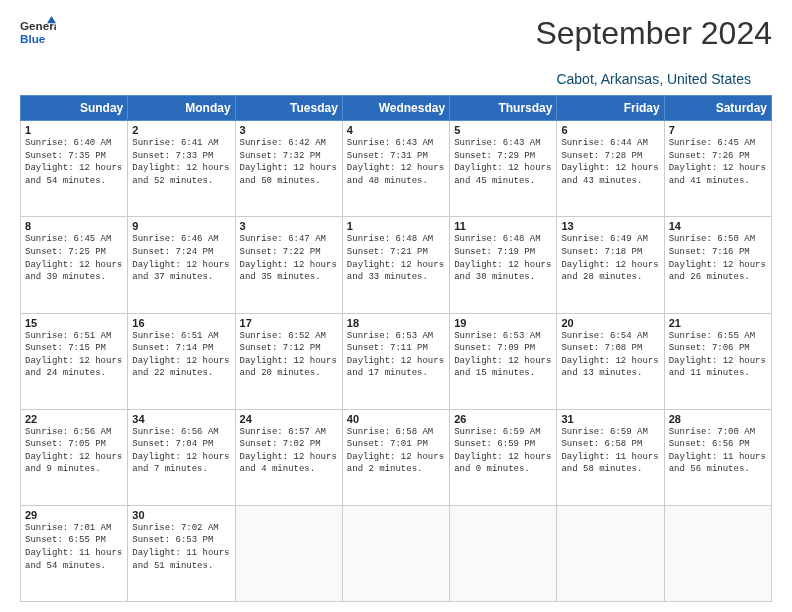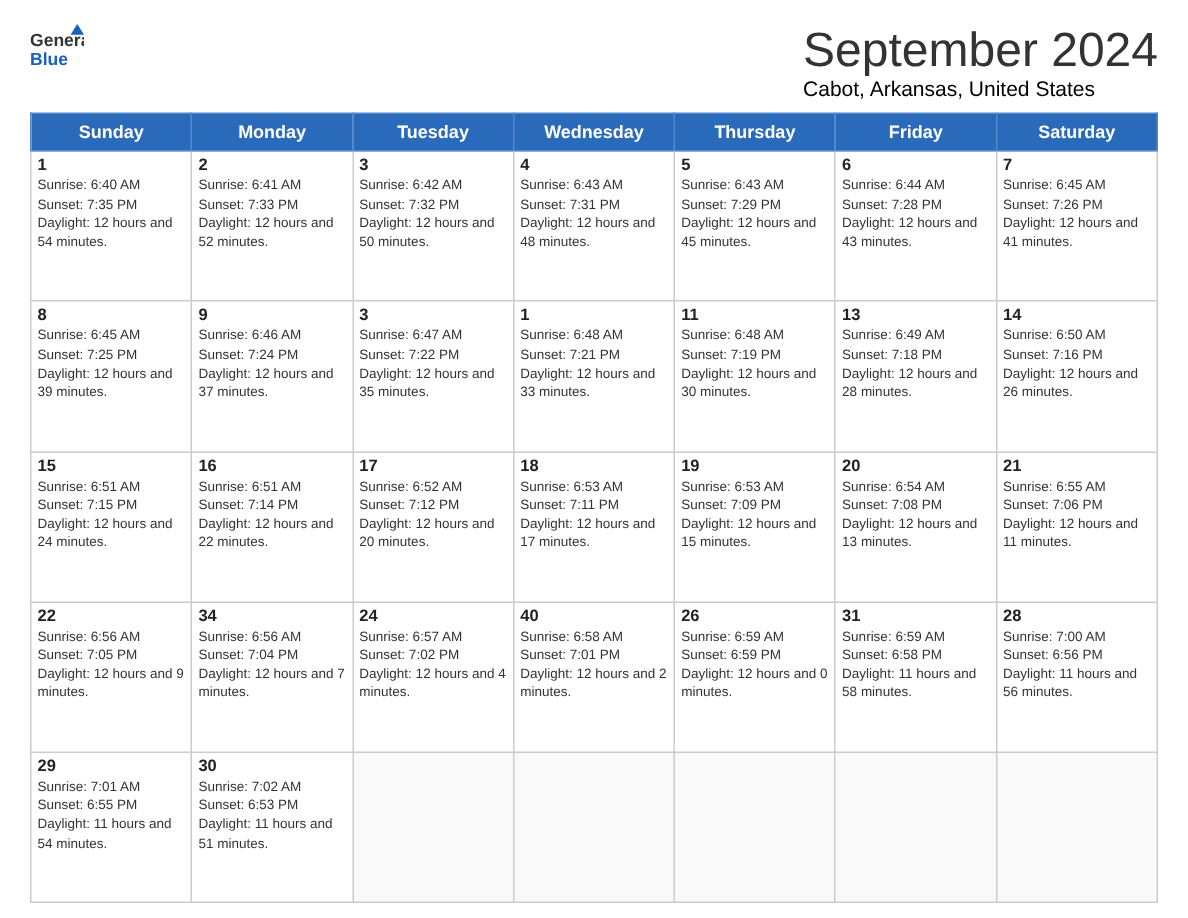--- a/index.html
+++ b/index.html
@@ -26,47 +26,48 @@
     .logo {
       display: flex;
       align-items: center;
     }
     .logo-icon {
       width: 36px;
       height: 36px;
       margin-right: 4px;
     }
     .title-block {
-      text-align: left;
+      text-align: center;
     }
     .main-title {
       font-size: 32px;
       font-weight: normal;
       color: #333;
       line-height: 1.1;
     }
     .subtitle {
       font-size: 14px;
-      color: #000000;
+      color: #0c4a6e;
+      margin-top: 20px;
     }
     .calendar {
       flex: 1;
       border: 1px solid #ccc;
       border-collapse: collapse;
       width: 100%;
       table-layout: fixed;
     }
     .calendar thead tr th {
       background-color: #2a6aba;
       color: #fff;
       font-size: 12px;
       font-weight: bold;
       padding: 5px 4px;
       border: 1px solid #5588cc;
-      text-align: center;
+      text-align: right;
     }
     .calendar tbody tr td {
       border: 1px solid #ccc;
       vertical-align: top;
       padding: 3px 4px;
       font-size: 9.5px;
       color: #222;
       background: #fff;
       height: 80px;
     }
@@ -76,20 +77,21 @@
     .day-number {
       font-size: 11px;
       font-weight: bold;
       display: block;
       margin-bottom: 1px;
     }
     .day-info {
       font-size: 9px;
       line-height: 1.4;
       color: #333;
+      font-family: Liberation Mono, monospace;
     }
   </style>
 </head>
 <body>
 
 <div class="page">
   <div class="header">
     <div class="logo">
       <svg class="logo-icon" viewBox="0 0 40 40">
         <text x="0" y="16" font-size="13" font-weight="bold" fill="#333">General</text>

